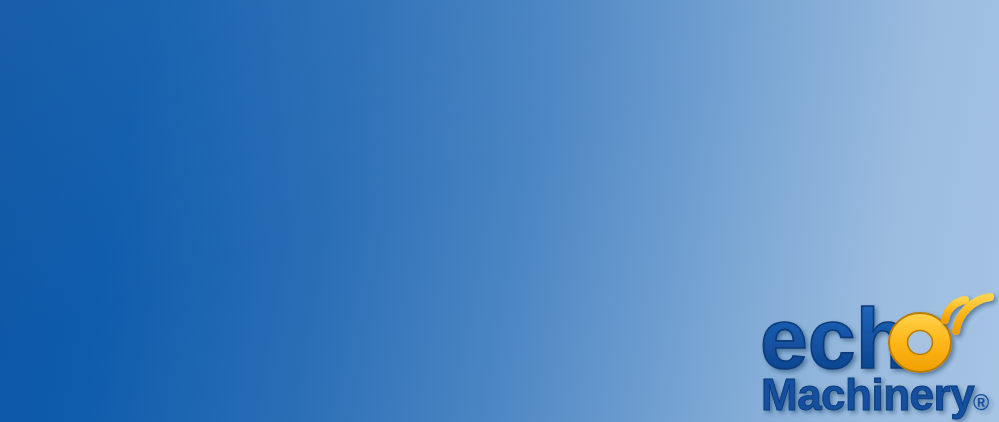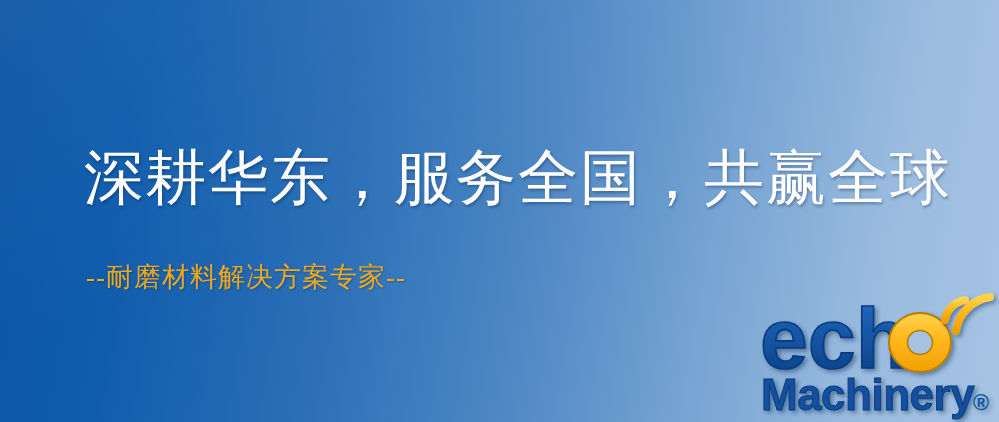--- a/index.html
+++ b/index.html
@@ -81,23 +81,21 @@
   .logo-word {
     font-family: "Liberation Sans", sans-serif;
     font-weight: bold;
   }
 </style>
 </head>
 <body>
 
 <div id="banner">
 
-  <div class="headline">深耕华东，服务全国，共赢全球</div>
 
-  <div class="subtitle">--耐磨材料解决方案专家--</div>
 
   <div class="logo">
     <svg viewBox="0 0 252 124" xmlns="http://www.w3.org/2000/svg">
       <defs>
         <linearGradient id="blueFill" x1="0" y1="0" x2="0" y2="1">
           <stop offset="0%" stop-color="#2a6ec4"></stop>
           <stop offset="45%" stop-color="#1456a8"></stop>
           <stop offset="100%" stop-color="#0e3f84"></stop>
         </linearGradient>
         <linearGradient id="goldFill" x1="0" y1="0" x2="0" y2="1">

